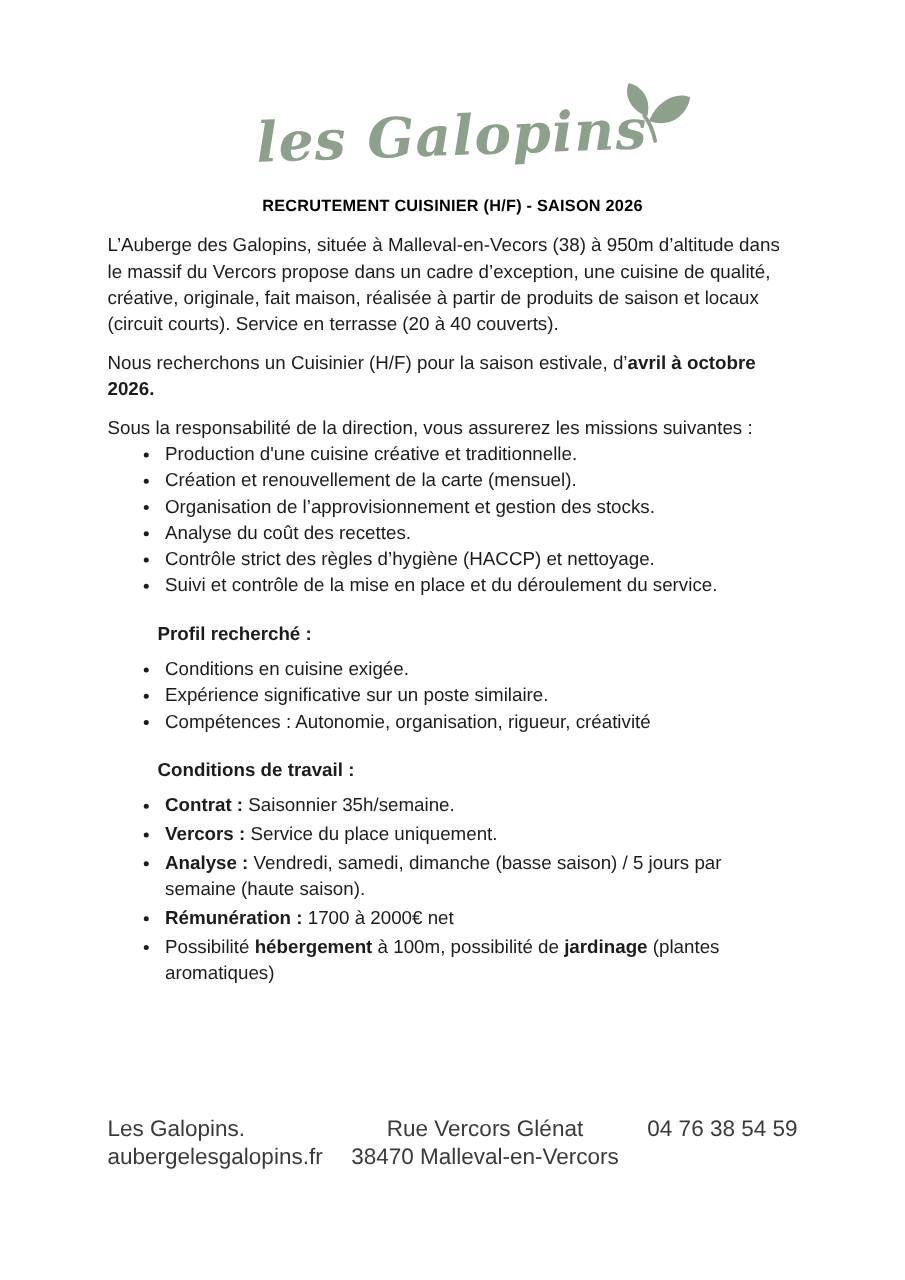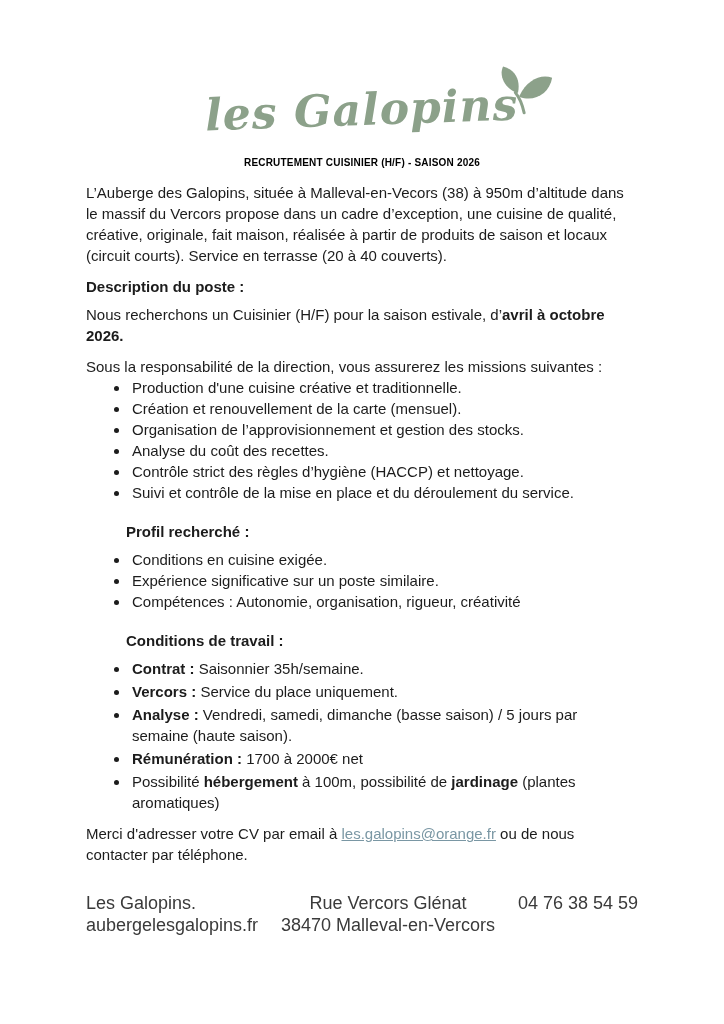--- a/index.html
+++ b/index.html
@@ -26,21 +26,21 @@
     letter-spacing: 1px;
     color: var(--accent, #8CA18A);
     transform: rotate(-2deg);
   }
   .leaf { position: absolute; right: -34px; top: -20px; width: 56px; height: 52px; }
   .leaf path { fill: var(--accent, #8CA18A); }
   .leaf .stem { fill: none; stroke: var(--accent, #8CA18A); stroke-width: 3.5; stroke-linecap: round; }
   .title {
     margin-top: 22px;
     text-align: center;
-    font-size: 10px;
+    font-size: 13px;
     font-weight: bold;
     letter-spacing: 0.2px;
     color: #000000;
   }
   .content {
     padding: 14px 86px 0;
     font-size: 15px;
     line-height: 21px;
     color: var(--text, #1C1C1C);
   }
@@ -81,21 +81,20 @@
       </svg>
     </div>
   </div>
 
   <div class="title">RECRUTEMENT CUISINIER (H/F) - SAISON 2026</div>
 
   <div class="content">
 
     <p class="para">L’Auberge des Galopins, située à Malleval-en-Vecors (38) à 950m d’altitude dans le massif du Vercors propose dans un cadre d’exception, une cuisine de qualité, créative, originale, fait maison, réalisée à partir de produits de saison et locaux (circuit courts). Service en terrasse (20 à 40 couverts).</p>
 
-    <p class="h">Description du poste :</p>
     <p class="para"><span>Nous recherchons un Cuisinier (H/F) pour la saison estivale, d’</span><span class="b">avril à octobre 2026.</span></p>
     <p class="para lead">Sous la responsabilité de la direction, vous assurerez les missions suivantes :</p>
     <ul class="list">
         <li><span>Production d'une cuisine créative et traditionnelle.</span></li>
         <li><span>Création et renouvellement de la carte (mensuel).</span></li>
         <li><span>Organisation de l’approvisionnement et gestion des stocks.</span></li>
         <li><span>Analyse du coût des recettes.</span></li>
         <li><span>Contrôle strict des règles d’hygiène (HACCP) et nettoyage.</span></li>
         <li><span>Suivi et contrôle de la mise en place et du déroulement du service.</span></li>
       </ul>
@@ -109,21 +108,20 @@
 
     <p class="h gap">Conditions de travail :</p>
     <ul class="list cond">
         <li><span class="b">Contrat :</span><span> Saisonnier 35h/semaine.</span></li>
         <li><span class="b">Vercors :</span><span> Service du place uniquement.</span></li>
         <li><span class="b">Analyse :</span><span> Vendredi, samedi, dimanche (basse saison) / 5 jours par semaine (haute saison).</span></li>
         <li><span class="b">Rémunération :</span><span> 1700 à 2000€ net</span></li>
         <li><span>Possibilité </span><span class="b">hébergement</span><span> à 100m, possibilité de </span><span class="b">jardinage</span><span> (plantes aromatiques)</span></li>
       </ul>
 
-    <p class="para"><span>Merci d'adresser votre CV par email à </span><a class="link" href="#">les.galopins@orange.fr</a><span> ou de nous contacter par téléphone.</span></p>
 
   </div>
 
   <div class="footer">
     <div>
       <div>Les Galopins.</div>
       <div>aubergelesgalopins.fr</div>
     </div>
     <div class="f-center">
       <div>Rue Vercors Glénat</div>

